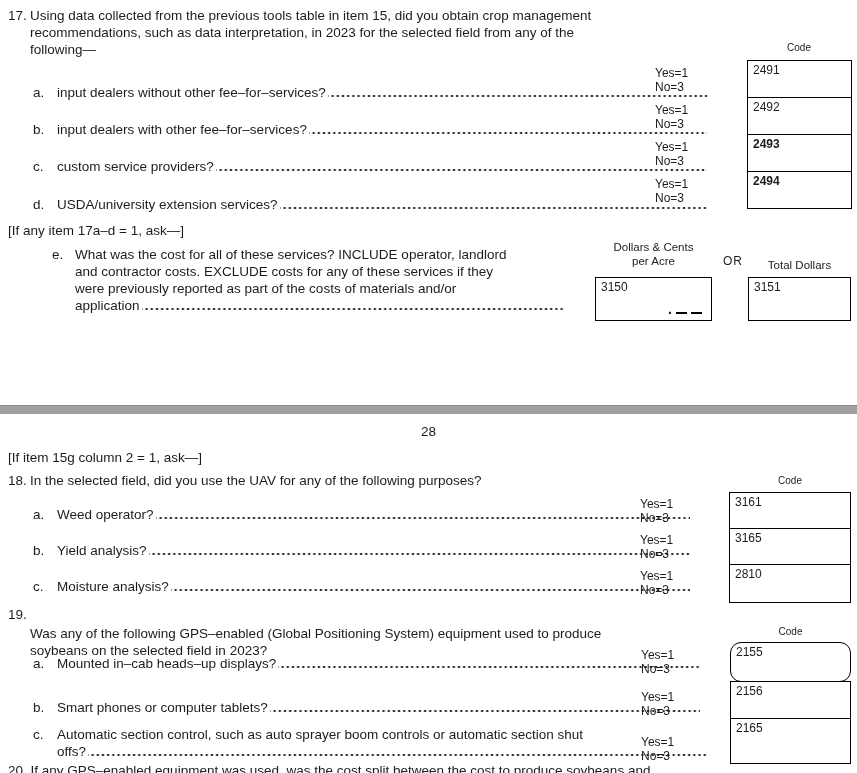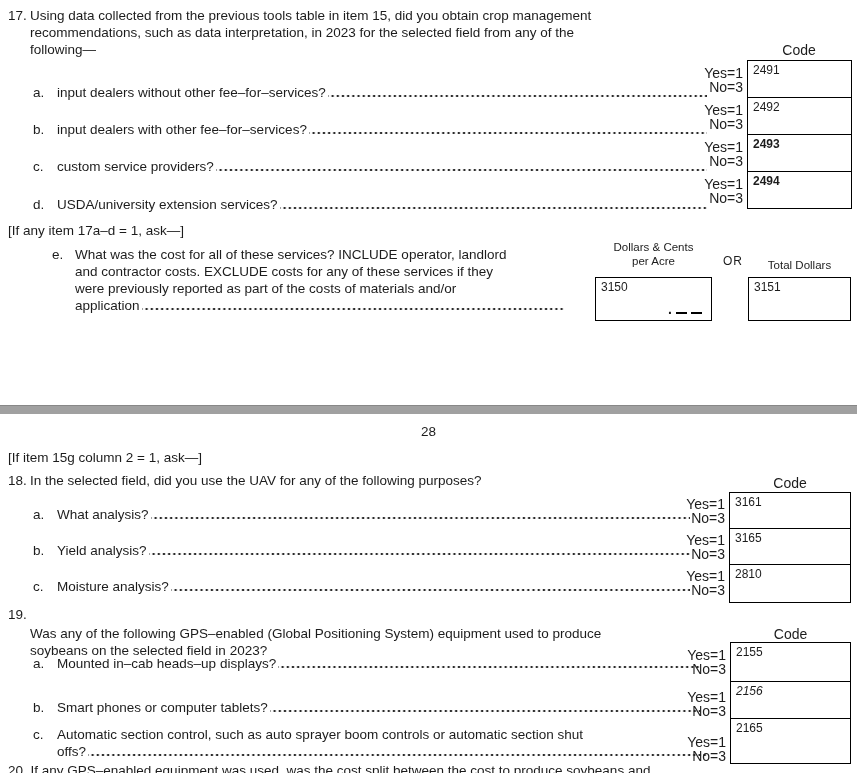--- a/index.html
+++ b/index.html
@@ -13,22 +13,22 @@
   .qnum { line-height:17px; }
   .iline { display:flex; align-items:baseline; line-height:17px; white-space:nowrap; }
   .letter { flex:0 0 24px; }
   .itext { flex:0 0 auto; }
   .leader {
     flex:1 1 auto; align-self:stretch; margin-left:2px;
     background-image:radial-gradient(circle, #2b2b2b 1.1px, transparent 1.5px);
     background-size:5.2px 4px; background-repeat:repeat-x;
     background-position:2px calc(100% - 3px);
   }
-  .yesno { font-size:14px; line-height:14px; text-align:right; }
-  .codelabel { font-size:14px; text-align:center; }
+  .yesno { font-size:12px; line-height:14px; text-align:left; }
+  .codelabel { font-size:10px; text-align:center; }
   .codebox {
     border:1.5px solid #000; box-sizing:border-box; background:#fff; position:absolute;
   }
   .codebox .num { position:absolute; top:3px; left:5px; font-size:12px; line-height:13px; }
   .hdr { font-size:11.5px; line-height:14px; text-align:center; }
   .or { font-size:12px; letter-spacing:1px; }
   .cents { position:absolute; right:9px; bottom:6px; display:flex; align-items:flex-end; }
   .cents .dec { font-weight:bold; font-size:14px; line-height:10px; }
   .cents .blank { display:inline-block; width:11px; height:2px; background:#000; margin-left:4px; }
   .divider { background:#a0a0a0; border-top:1px solid #878787; }
@@ -135,21 +135,21 @@
   <div class="abs divider" style="left:0px; top:405px; width:857px; height:8px;"></div>
   <div class="abs pagenum" style="left:0px; top:424px; width:857px;">28</div>
 
   <div class="abs qnum" style="left:8px; top:449px;">[If item 15g column 2 = 1, ask—]</div>
   <div class="abs qnum" style="left:8px; top:472px;">18.</div>
   <div class="abs qnum" style="left:30px; top:472px;">In the selected field, did you use the UAV for any of the following purposes?</div>
   <div class="abs codelabel" style="left:729px; top:475px; width:122px;">Code</div>
 
   <div class="abs iline" style="left:33px; top:506px; width:657px;">
     <span class="letter">a.</span>
-    <span class="itext">What analysis?</span>
+    <span class="itext">Weed operator?</span>
     <span class="leader"></span>
   </div>
   <div class="abs yesno" style="left:640px; top:497px; width:85px;">
     <div>Yes=1</div>
     <div>No=3</div>
   </div>
   <div class="codebox" style="left:729px; top:492px; width:122px; height:38px;">
     <span class="num">3161</span>
   </div>
 
@@ -188,34 +188,34 @@
 
   <div class="abs iline" style="left:33px; top:655px; width:667px;">
     <span class="letter">a.</span>
     <span class="itext">Mounted in–cab heads–up displays?</span>
     <span class="leader"></span>
   </div>
   <div class="abs yesno" style="left:641px; top:648px; width:85px;">
     <div>Yes=1</div>
     <div>No=3</div>
   </div>
-  <div class="codebox" style="left:730px; top:642px; width:121px; height:40px;">
+  <div class="codebox" style="left:730px; top:642px; width:121px; height:40px;border-radius:11px;">
     <span class="num">2155</span>
   </div>
 
   <div class="abs iline" style="left:33px; top:699px; width:667px;">
     <span class="letter">b.</span>
     <span class="itext">Smart phones or computer tablets?</span>
     <span class="leader"></span>
   </div>
   <div class="abs yesno" style="left:641px; top:690px; width:85px;">
     <div>Yes=1</div>
     <div>No=3</div>
   </div>
-  <div class="codebox" style="left:730px; top:681px; width:121px; height:38px;font-style:italic;">
+  <div class="codebox" style="left:730px; top:681px; width:121px; height:38px;">
     <span class="num">2156</span>
   </div>
 
   <div class="abs iline" style="left:33px; top:726px;">
     <span class="letter">c.</span>
     <span class="itext">Automatic section control, such as auto sprayer boom controls or automatic section shut</span>
   </div>
   <div class="abs iline" style="left:57px; top:743px; width:650px;">
     <span class="itext">offs?</span>
     <span class="leader"></span>

